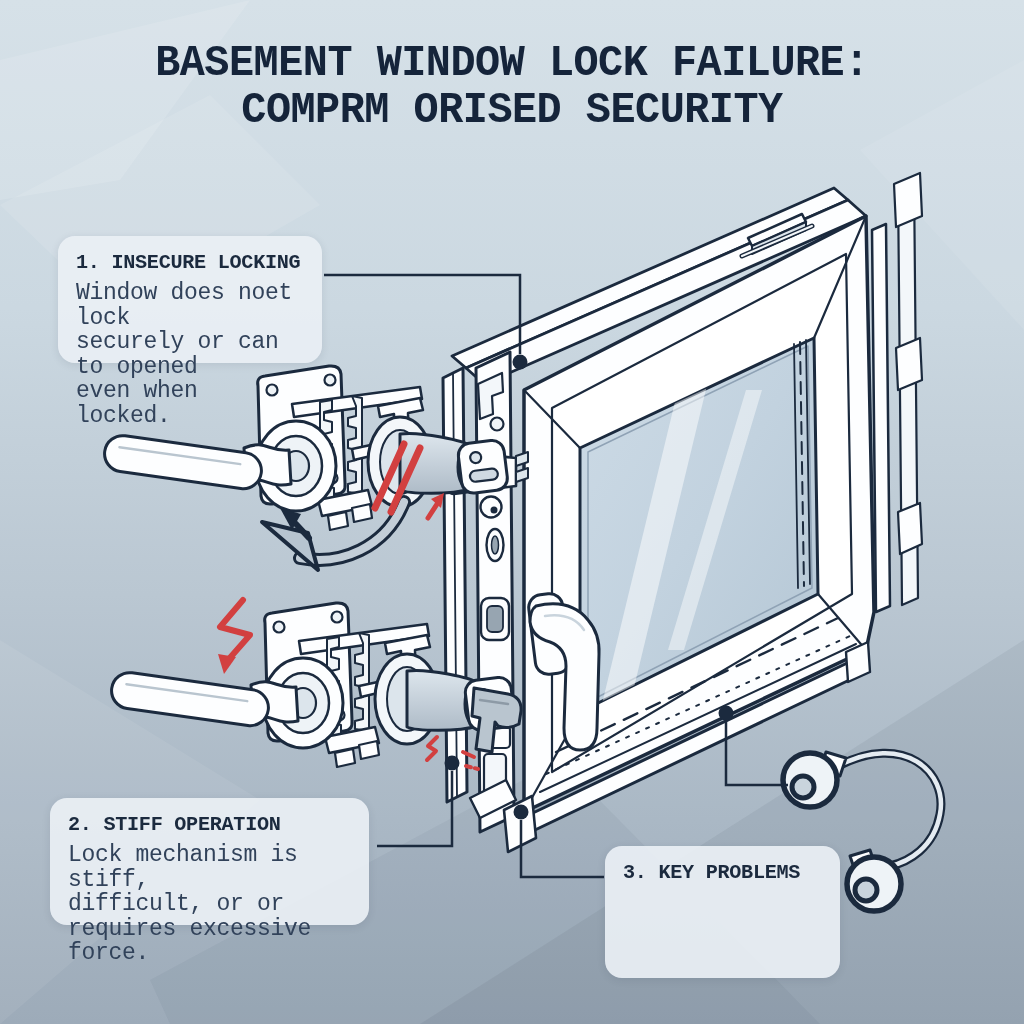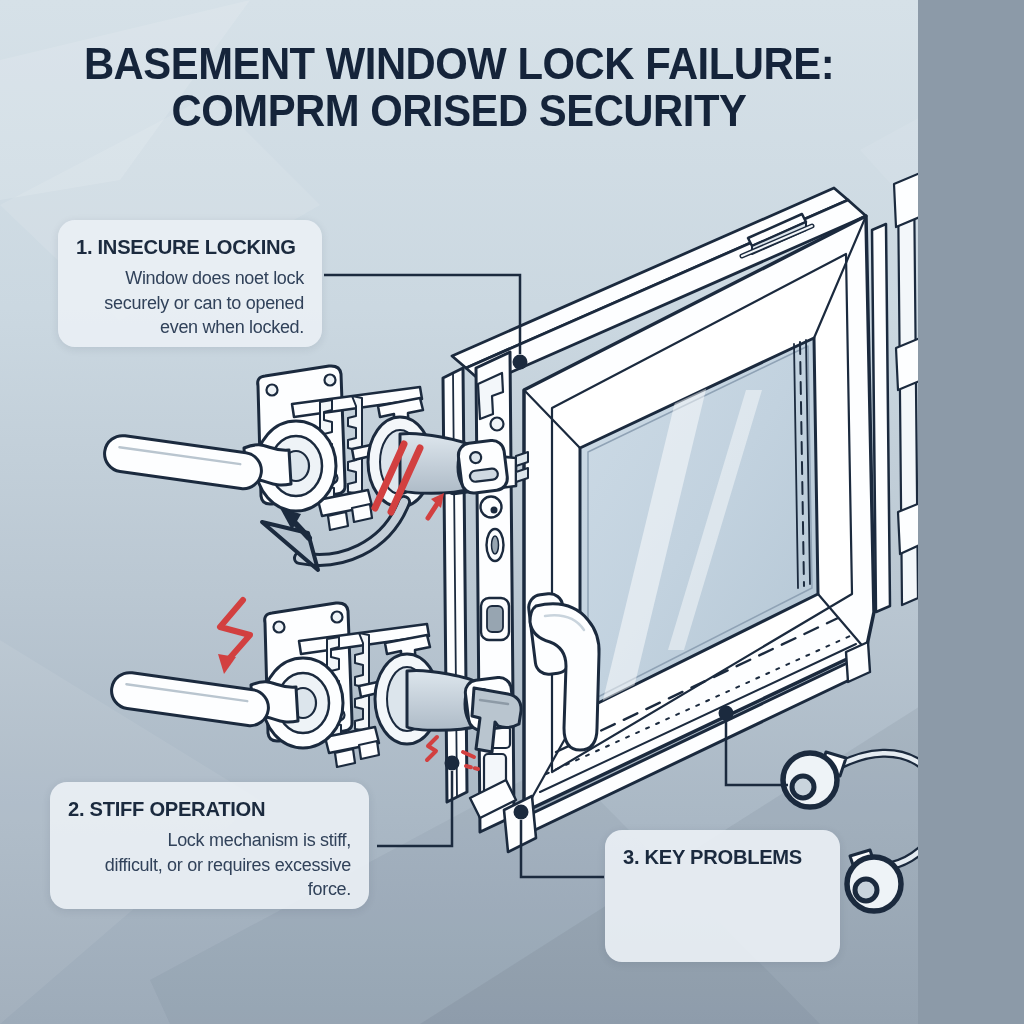--- a/index.html
+++ b/index.html
@@ -1,40 +1,40 @@
 <!DOCTYPE html>
 <html><head>
 <meta charset="utf-8">
 <style>
   html,body{margin:0;padding:0;background:#8c9aa8;}
   .stage{
-    position:relative;width:918px;height:1024px;overflow:hidden;
-    font-family:Liberation Sans, sans-serif;
+    position:relative;width:1024px;height:1024px;overflow:hidden;
+    font-family:Liberation Mono, monospace;
     background:linear-gradient(180deg,#d6e1e8 0%,#cbd8e1 30%,#bac7d2 58%,#aab8c5 80%,#9dabb9 100%);
   }
   svg{position:absolute;left:0;top:0;}
   .title{
     position:absolute;left:0;top:40px;width:100%;
     text-align:center;color:#15243a;font-weight:bold;
     font-size:44px;line-height:1.07;letter-spacing:-0.5px;
     transform:scaleX(0.95);
     z-index:5;
   }
   .callout{
     position:absolute;background:rgba(233,239,244,0.93);
     border-radius:17px;box-shadow:0 2px 8px rgba(27,42,62,0.10);
-    padding:15px 18px 13px 18px;box-sizing:border-box;z-index:6;
+    padding:15px 18px 13px 18px;box-sizing:border-box;z-index:6;margin-top:16px;
   }
   .callout h3{
     margin:0 0 7px 0;color:#1b2a3e;font-size:21px;letter-spacing:-0.3px;
     transform:scaleX(0.96);transform-origin:left center;white-space:nowrap;
   }
   .callout p{
-    margin:0;color:#31425a;font-size:18px;line-height:24.5px;
-    letter-spacing:-0.3px;white-space:pre-line;text-align:right;
+    margin:0;color:#31425a;font-size:23px;line-height:24.5px;
+    letter-spacing:-0.3px;white-space:pre-line;
   }
   #callout-1{left:58px;top:220px;width:264px;height:127px;}
   #callout-2{left:50px;top:782px;width:319px;height:127px;}
   #callout-3{left:605px;top:830px;width:235px;height:132px;}
 </style>
 </head>
 <body>
 
 <div class="stage">
 

